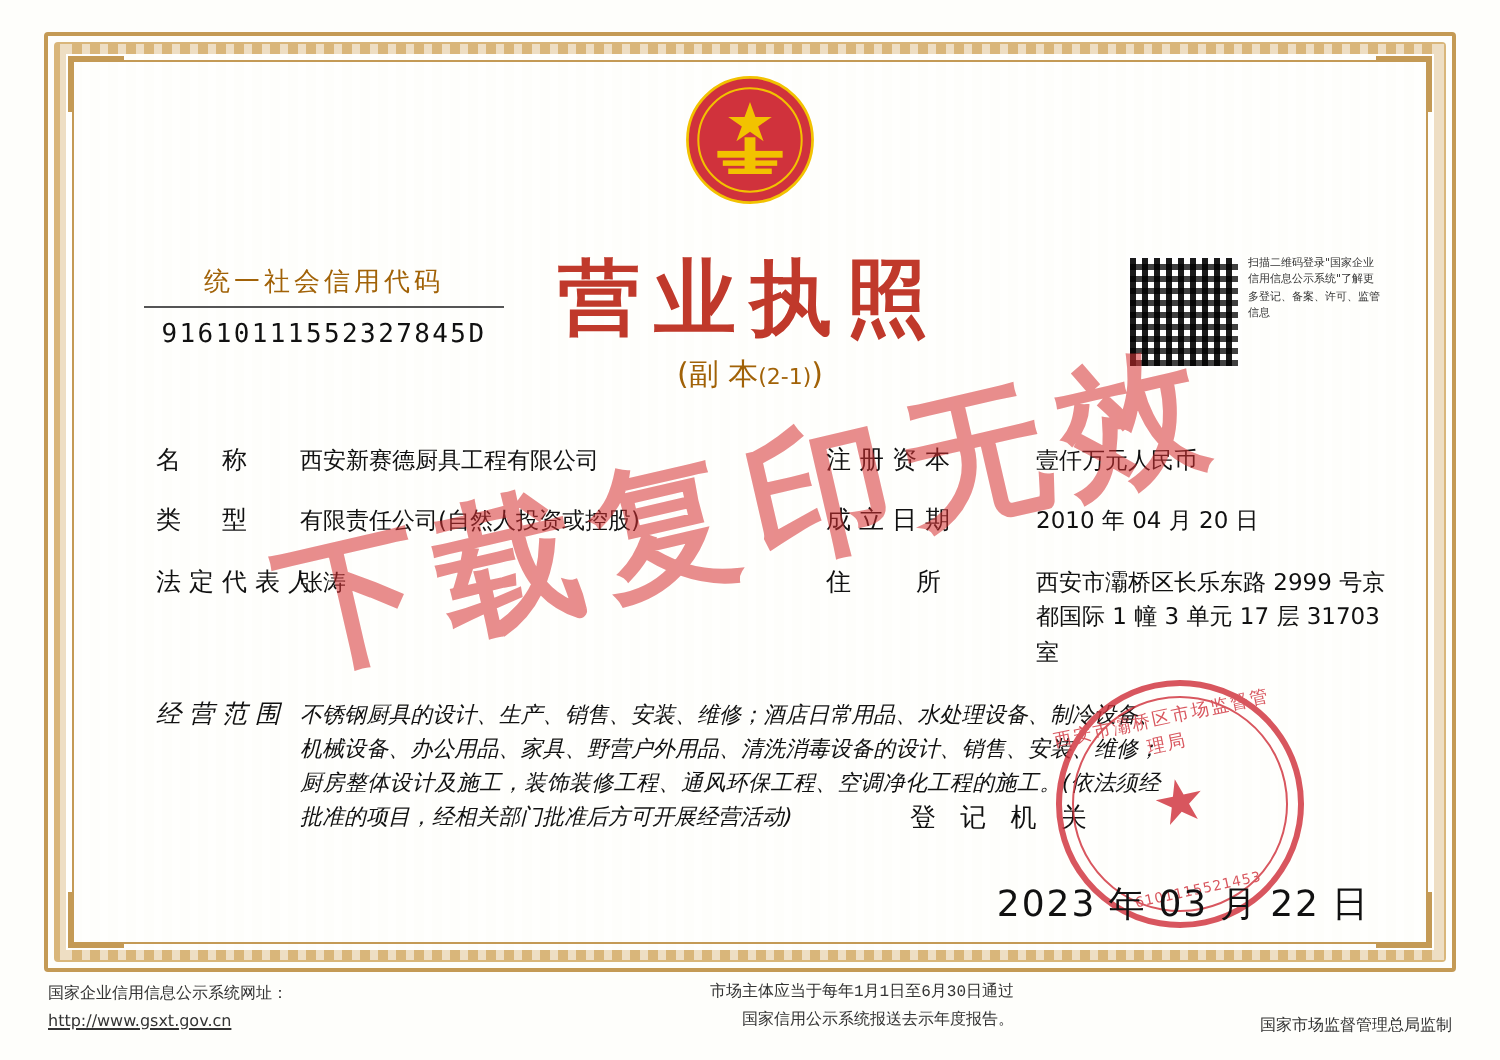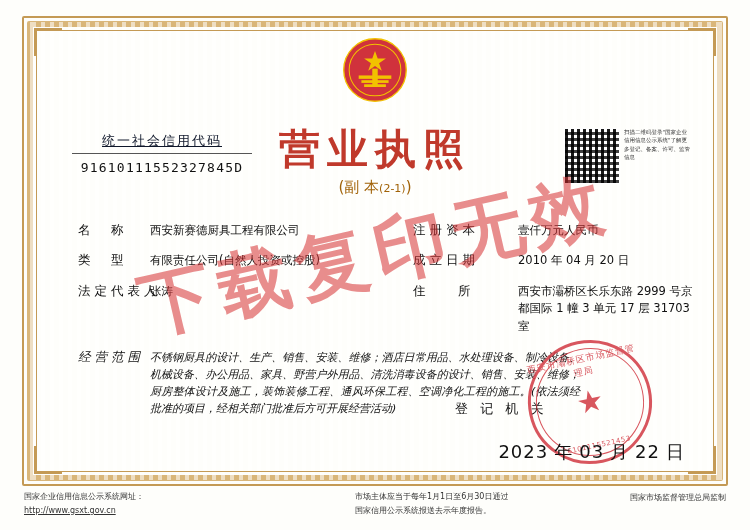--- a/index.html
+++ b/index.html
@@ -114,23 +114,22 @@
   .code-block {
     position: absolute;
     left: 72px;
     top: 132px;
     width: 180px;
     text-align: center;
   }
   .code-label {
     font-size: 13px;
     letter-spacing: 2px;
-    color: #0f172a;
+    color: #a16207;
     padding-bottom: 3px;
-    text-decoration: underline;
   }
   .code-rule {
     border-bottom: 1px solid #555;
     margin: 0 0 6px 0;
   }
   .code-value {
     font-size: 13px;
     letter-spacing: 1.2px;
     color: #111;
     font-family: "DejaVu Sans Mono", "Liberation Mono", monospace;
@@ -315,26 +314,27 @@
   }
   .footer-left a {
     color: #333;
     text-decoration: underline;
   }
   .footer-center {
     position: absolute;
     left: 355px;
     top: 0;
     line-height: 1.7;
-    text-align: left;
+    text-align: right;
+    font-family: Liberation Mono, monospace;
   }
   .footer-right {
     position: absolute;
     right: 24px;
-    top: 1px;
+    top: 16px;
     line-height: 1.7;
   }
 </style>
 </head>
 <body>
 
 <div class="license">
 
   <div class="border-outer"></div>
   <div class="border-mid"></div>

